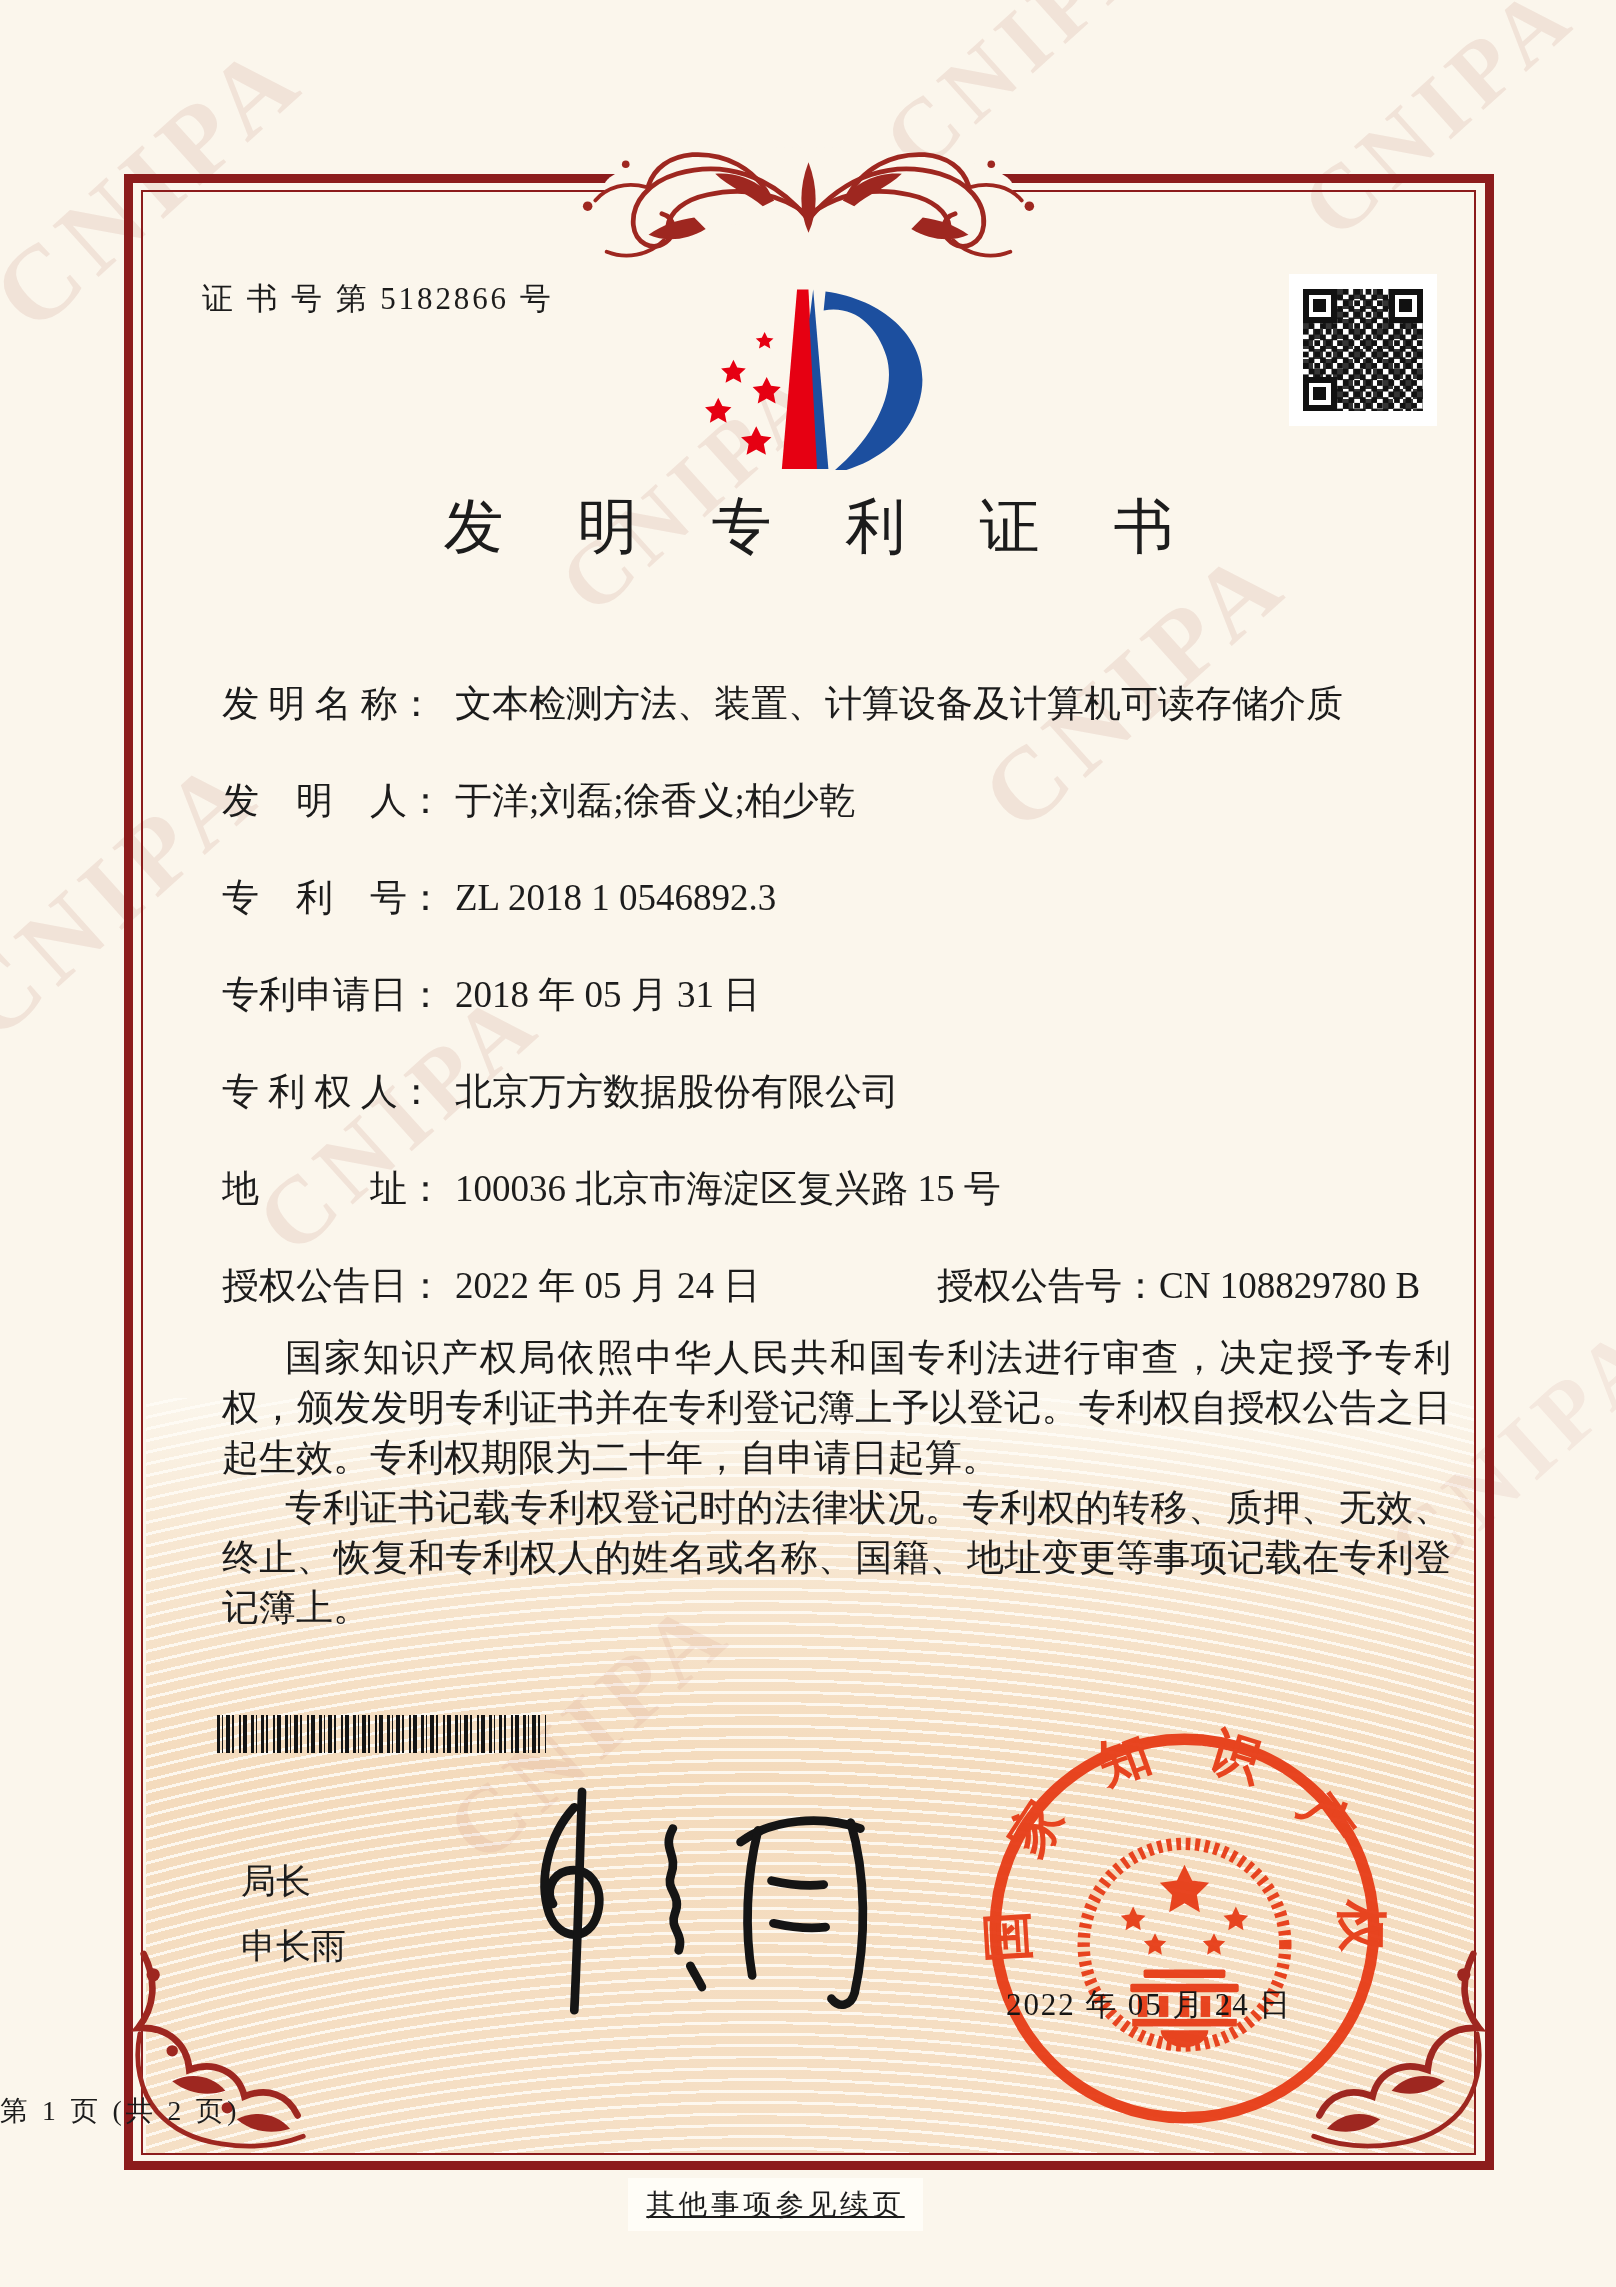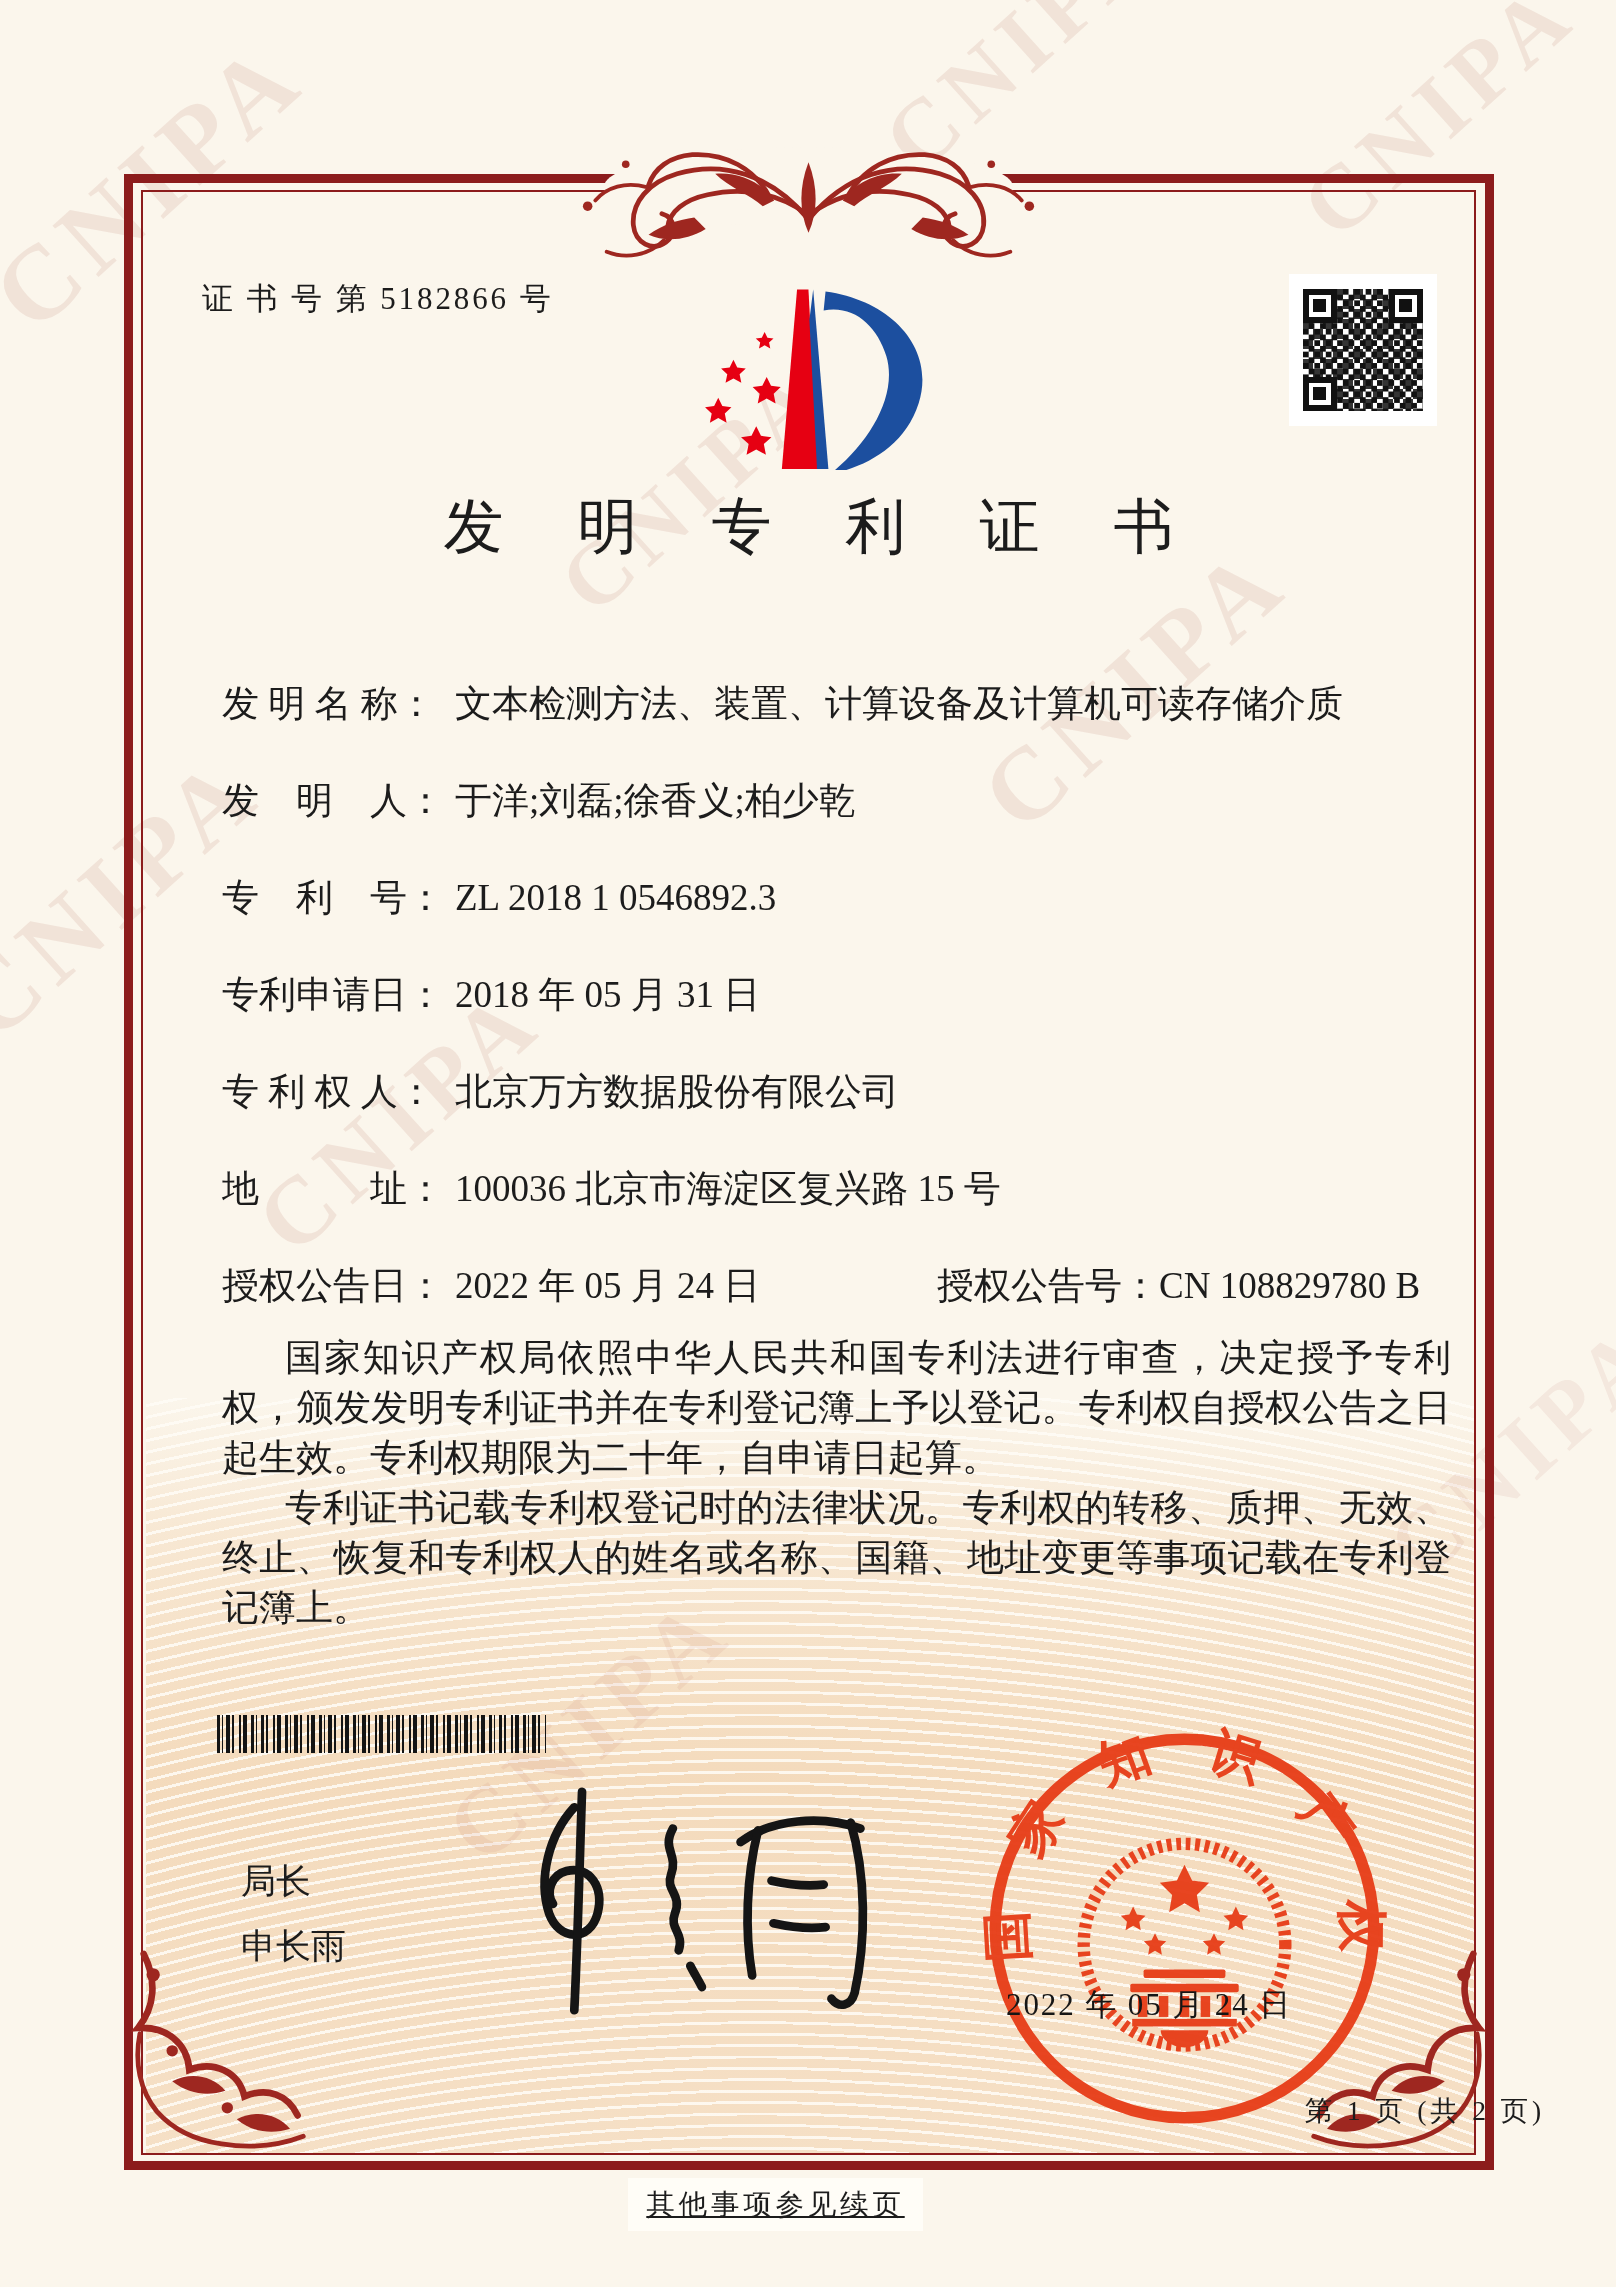--- a/index.html
+++ b/index.html
@@ -71,21 +71,21 @@
       #141414 22px 24px, transparent 24px 26px,
       #141414 26px 30px, transparent 30px 34px);}
 
   .director-title{position:absolute;left:241px;top:1858px;font-size:35px;font-family:"Liberation Sans","DejaVu Sans",sans-serif;z-index:4;}
   .director-name{position:absolute;left:241px;top:1923px;font-size:35px;font-family:"Liberation Sans","DejaVu Sans",sans-serif;z-index:4;}
   .signature{position:absolute;left:480px;top:1786px;width:409px;height:232px;z-index:4;}
 
   .seal{position:absolute;left:980px;top:1724px;width:409px;height:409px;z-index:5;opacity:0.95;}
   .seal-date{position:absolute;left:1006px;top:1984px;font-size:31px;letter-spacing:1.9px;color:#161616;z-index:6;white-space:nowrap;}
 
-  .page-num{position:absolute;left:0;top:2092px;width:1545px;text-align:right;font-size:27.6px;letter-spacing:3.8px;z-index:4;}
+  .page-num{position:absolute;left:0;top:2092px;width:1545px;text-align:left;font-size:27.6px;letter-spacing:3.8px;z-index:4;}
   .note-box{position:absolute;left:628px;top:2178px;width:295px;height:53px;background:#fffdf7;z-index:4;
     display:flex;align-items:center;justify-content:center;text-decoration:underline;}
   .note-box span{font-size:28.5px;letter-spacing:3.8px;}
 </style>
 </head>
 <body>
 
 <div class="page">
 
   <div class="texture"></div>

